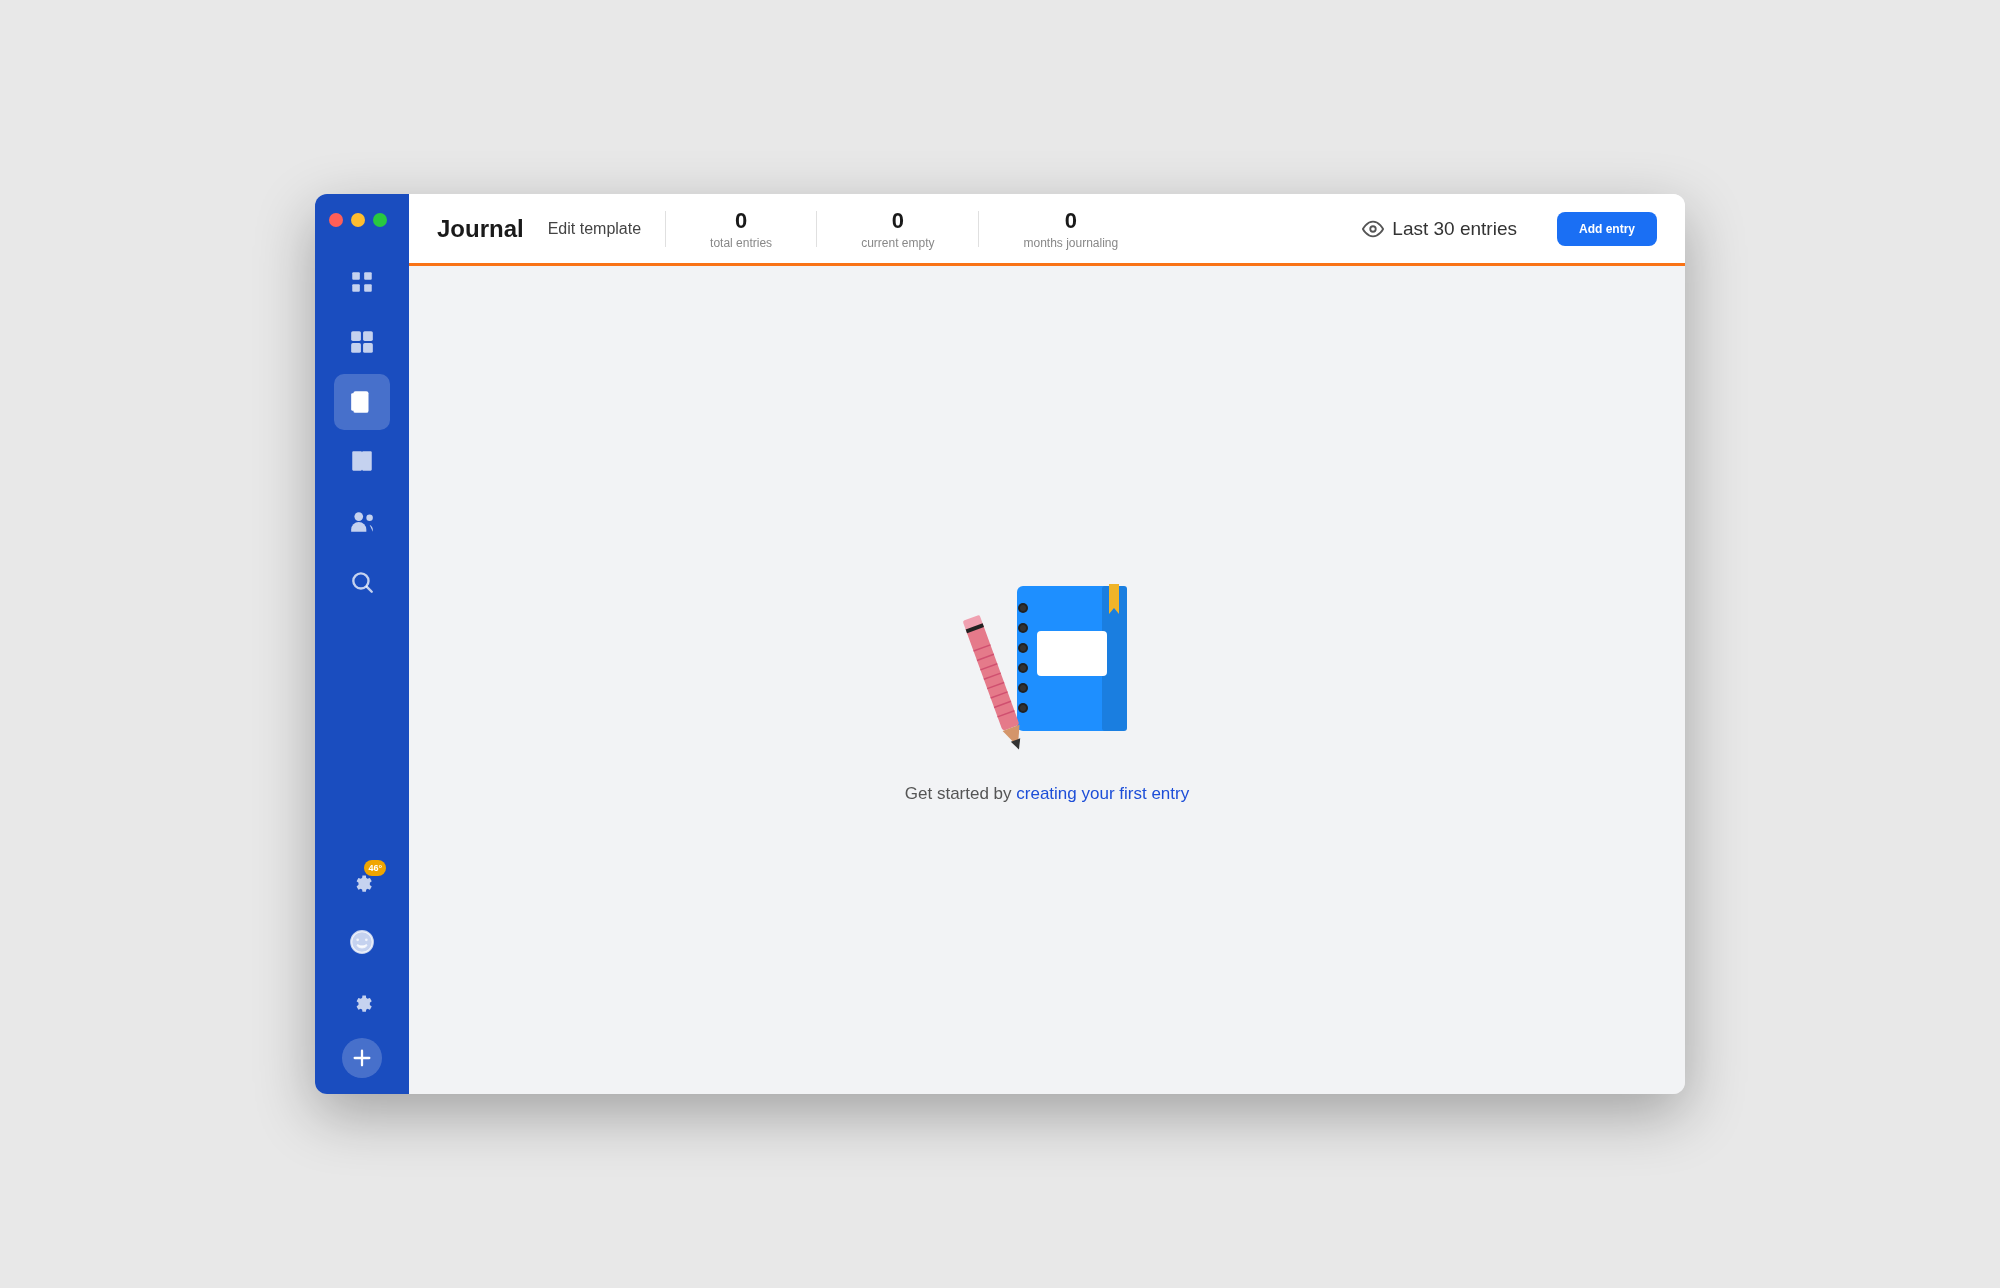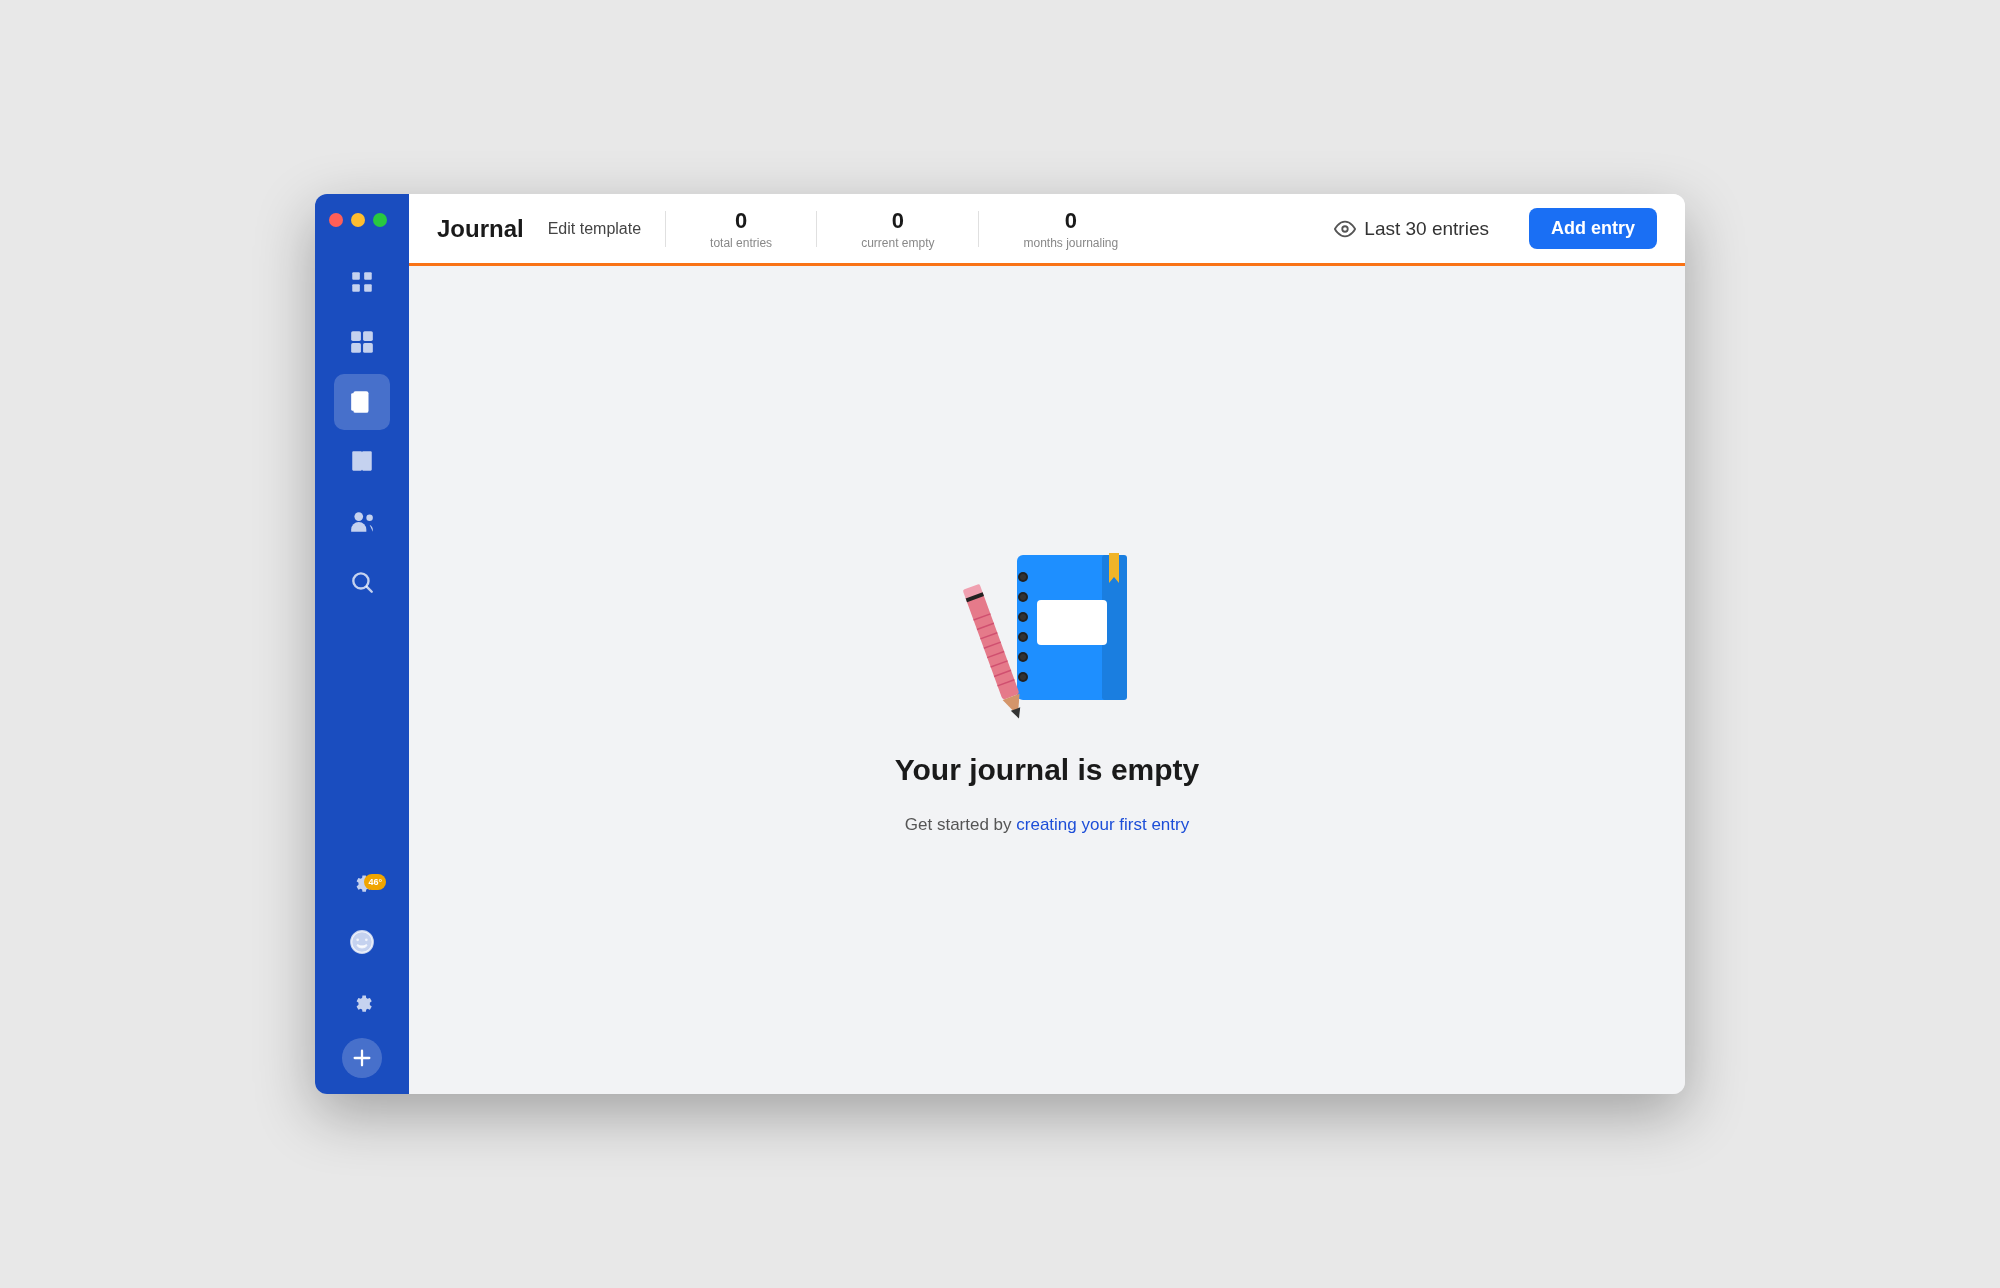--- a/index.html
+++ b/index.html
@@ -101,21 +101,21 @@
       border-radius: 10px;
       display: flex;
       align-items: center;
       justify-content: center;
       cursor: pointer;
       color: rgba(255,255,255,0.75);
     }
 
     .badge {
       position: absolute;
-      top: 20px;
+      top: 6px;
       right: 4px;
       background: #f0a500;
       color: #fff;
       font-size: 9px;
       font-weight: 700;
       padding: 1px 4px;
       border-radius: 8px;
       line-height: 14px;
     }
 
@@ -217,21 +217,21 @@
       height: 22px;
       color: #555;
     }
 
     .add-entry-btn {
       background: #1a6ff4;
       color: #fff;
       border: none;
       border-radius: 8px;
       padding: 10px 22px;
-      font-size: 18px;
+      font-size: 12px;
       font-weight: 600;
       cursor: pointer;
       font-family: inherit;
       white-space: nowrap;
       margin-left: 16px;
     }
 
     
     .content {
       flex: 1;
@@ -454,20 +454,19 @@
             <line x1="38" y1="100" x2="56" y2="100" stroke="#d05070" stroke-width="1.5"></line>
             <line x1="38" y1="110" x2="56" y2="110" stroke="#d05070" stroke-width="1.5"></line>
             <line x1="38" y1="120" x2="56" y2="120" stroke="#d05070" stroke-width="1.5"></line>
             <line x1="38" y1="130" x2="56" y2="130" stroke="#d05070" stroke-width="1.5"></line>
             <line x1="38" y1="140" x2="56" y2="140" stroke="#d05070" stroke-width="1.5"></line>
             <line x1="38" y1="150" x2="56" y2="150" stroke="#d05070" stroke-width="1.5"></line>
           </g>
         </svg>
       </div>
 
-      <h2 class="empty-title">Your journal is empty</h2>
 
       <p class="empty-subtitle">
         <span>Get started by </span><a href="#">creating your first entry</a>
       </p>
     </div>
   </div>
 </div>
 
 </body></html>

